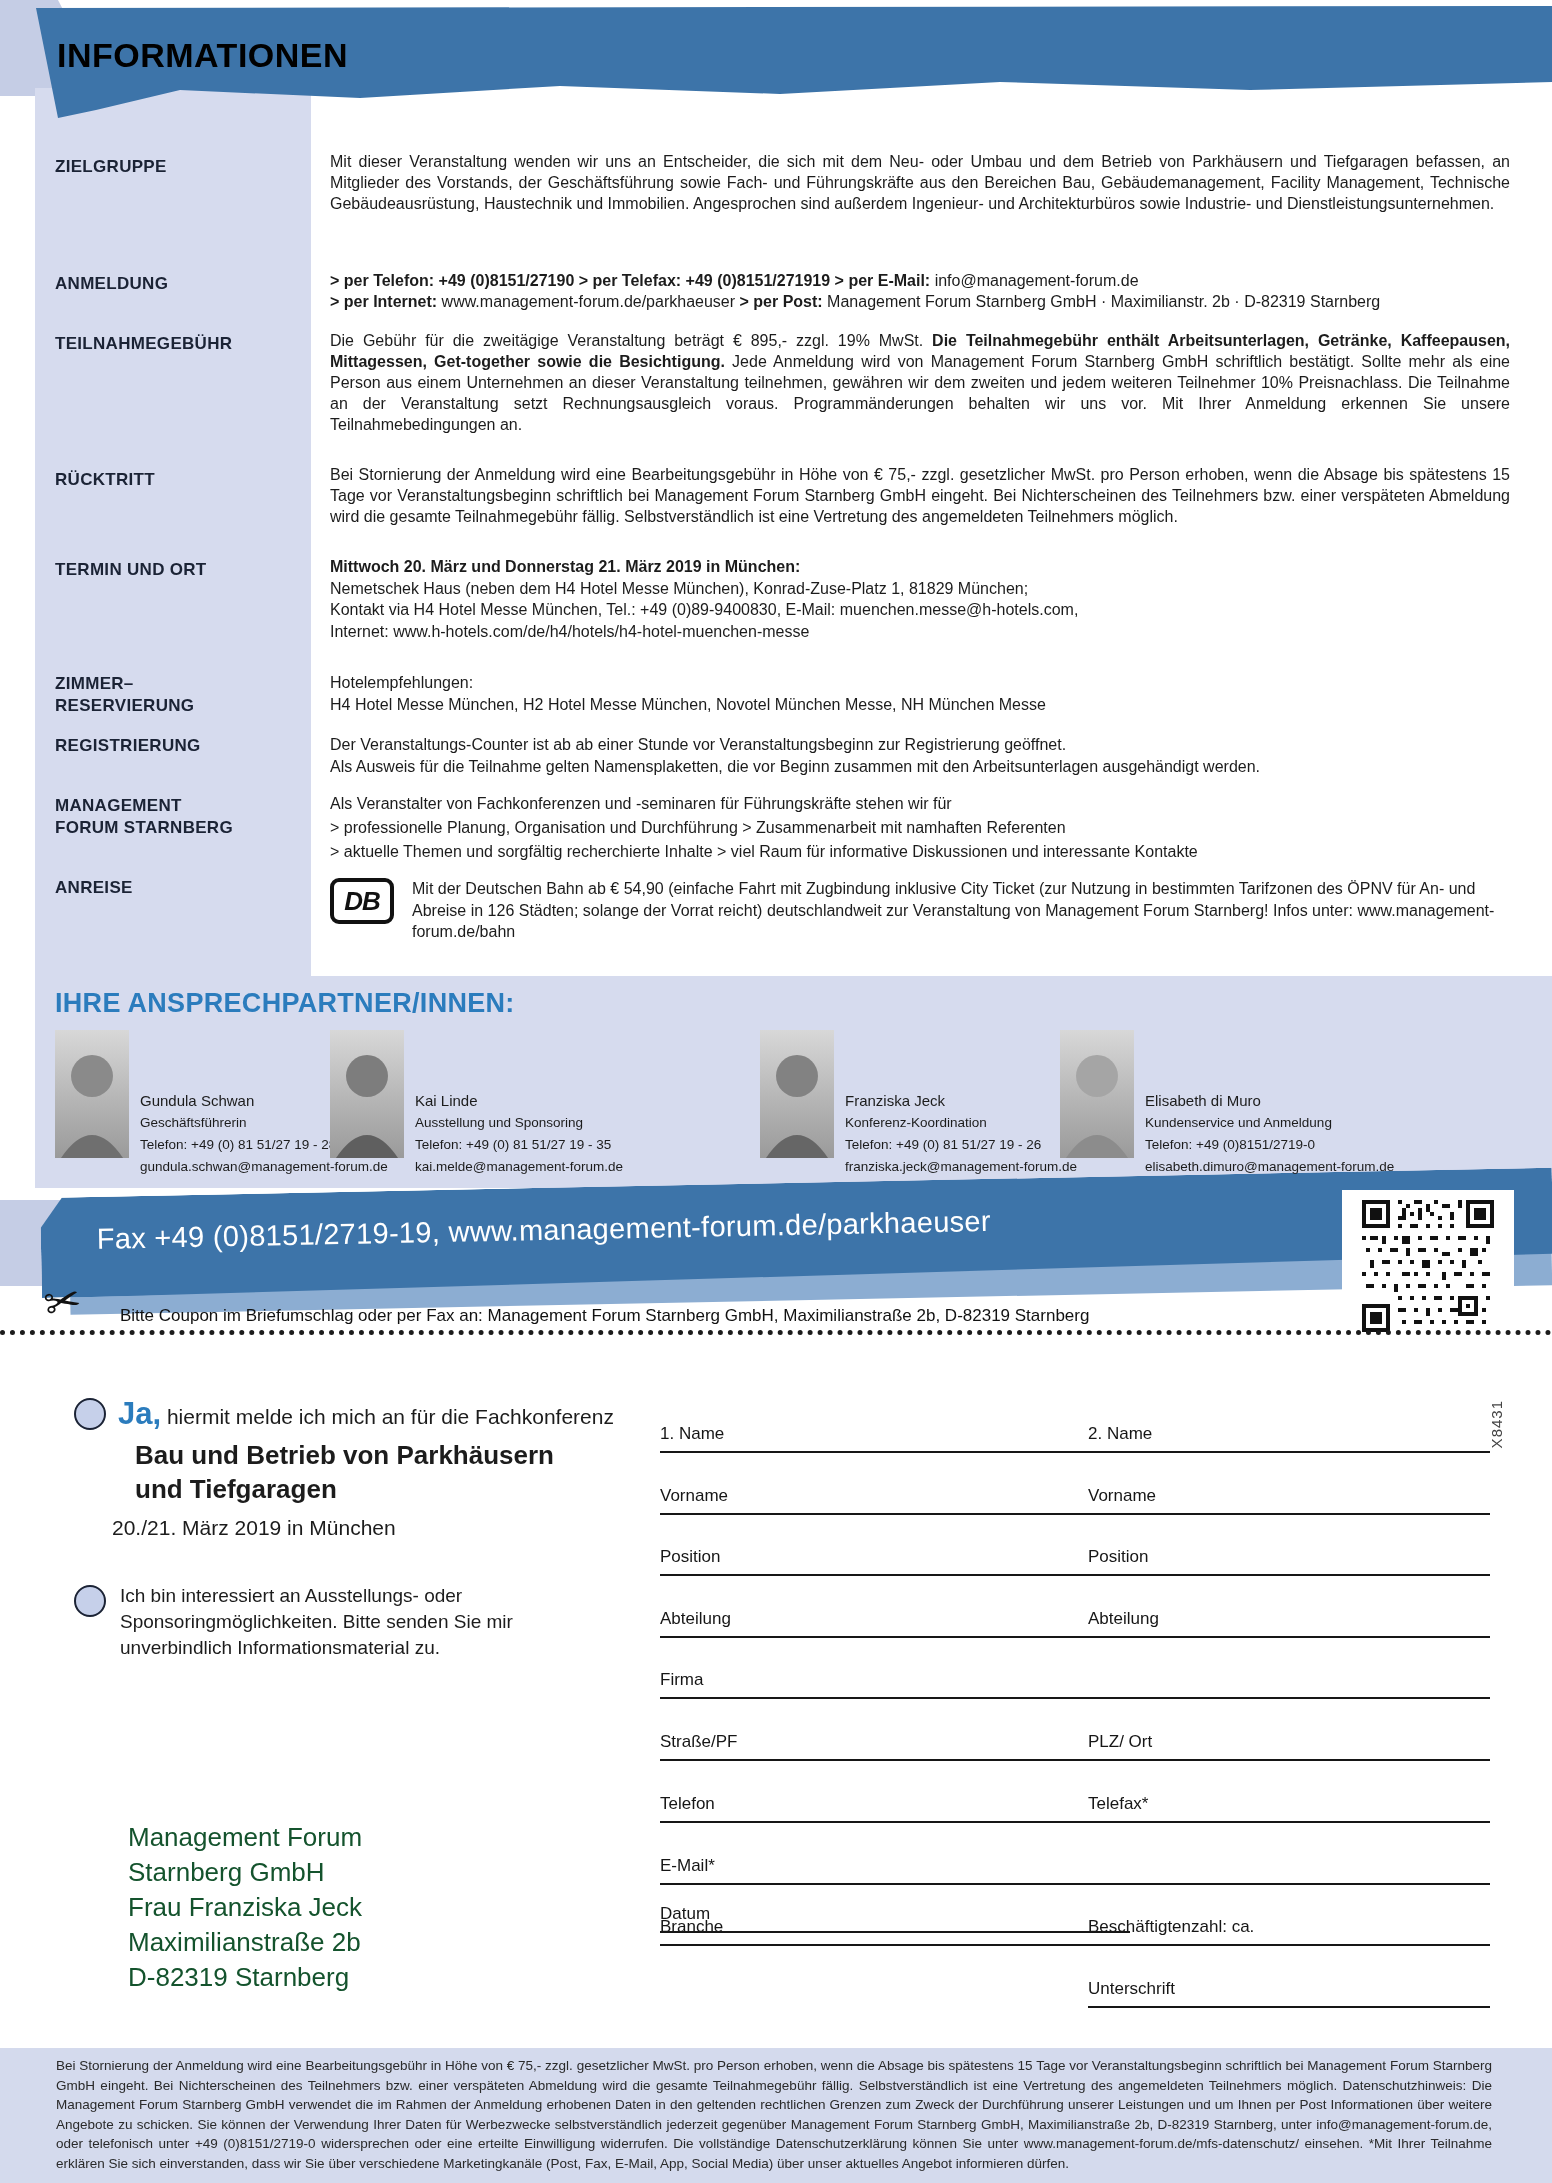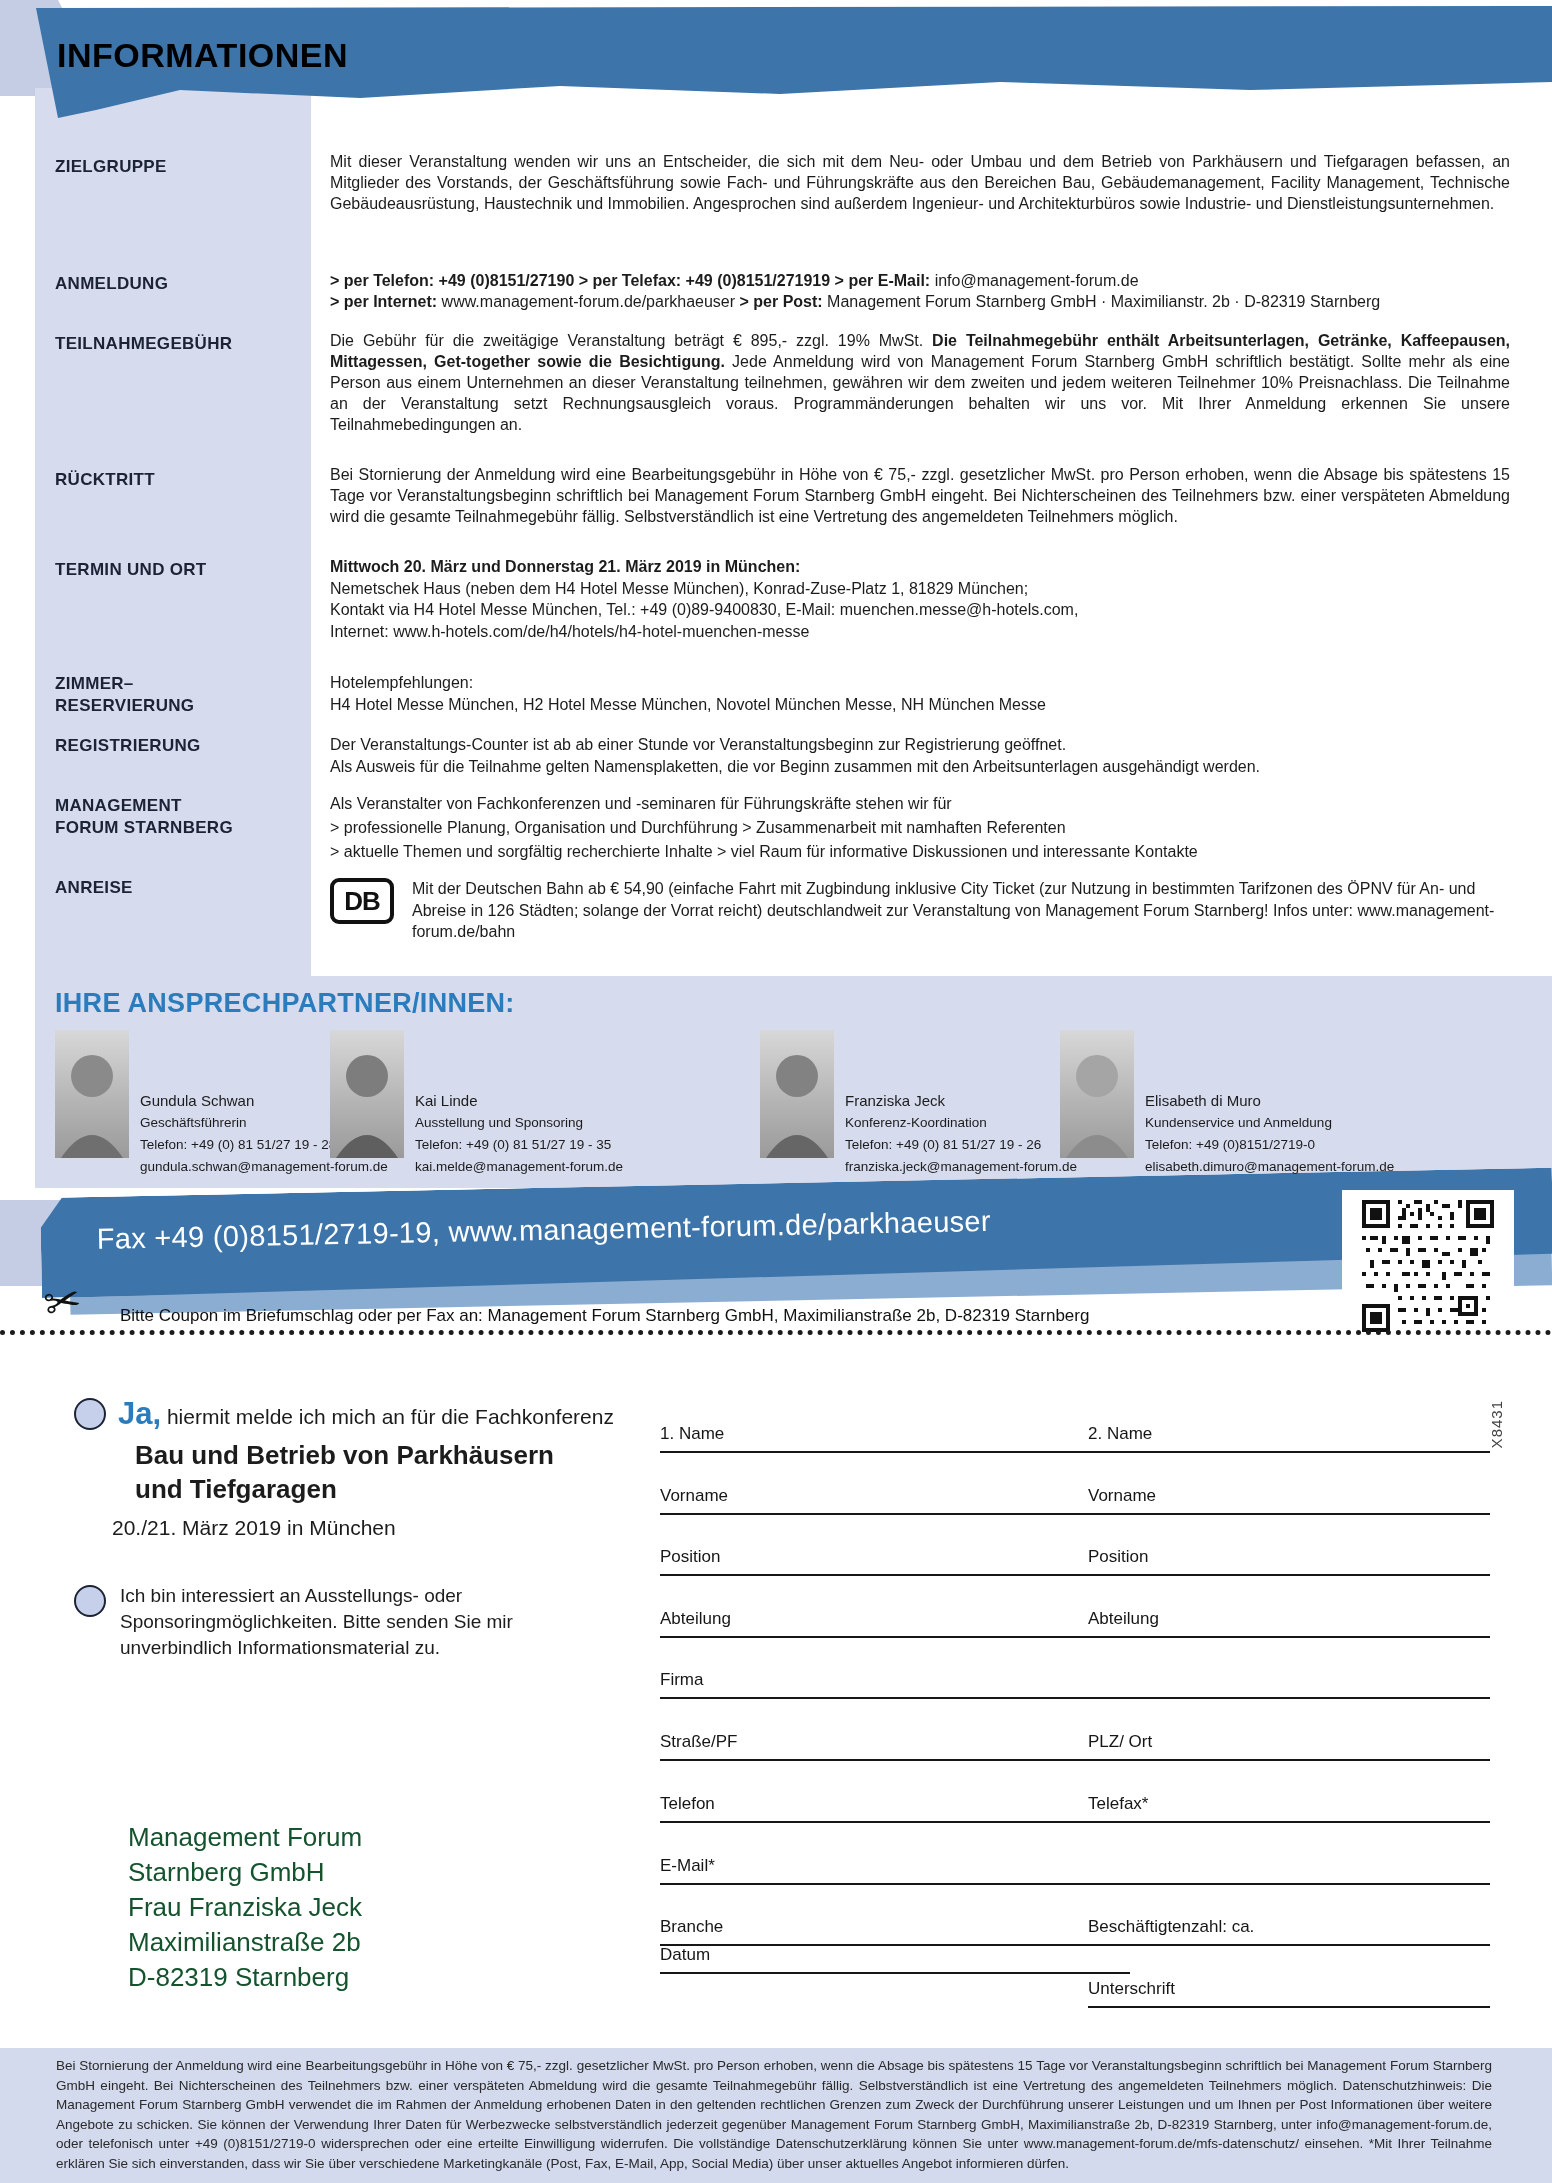--- a/index.html
+++ b/index.html
@@ -22,21 +22,21 @@
   
   .body-txt{left:330px;width:1180px;font-size:16px;line-height:21px;color:#1c1c1c;z-index:3;margin:0;}
   .just{text-align:justify;}
   .b{font-weight:bold;}
   .line{display:block;}
 
   
   .anreise-flex{left:330px;width:1180px;display:flex;gap:18px;z-index:3;}
   .db-logo{flex:0 0 auto;width:56px;height:38px;border:4px solid #111;border-radius:9px;
     display:flex;align-items:center;justify-content:center;font-size:26px;font-weight:bold;
-    letter-spacing:-1px;color:#111;}
+    letter-spacing:-1px;color:#111;font-style:italic;}
   .anreise-text{font-size:16px;line-height:21.5px;margin:0;}
 
   
   .contacts-band{left:35px;top:976px;width:1517px;height:212px;background:#d6dbee;z-index:1;}
   .contacts-heading{left:55px;top:988px;z-index:3;font-size:27px;font-weight:bold;color:#2b7cbd;letter-spacing:.3px;}
   .contact-card{top:1030px;display:flex;gap:11px;z-index:3;}
   .photo{width:74px;height:128px;background:linear-gradient(180deg,#d8d8d8 0%,#b5b5b5 55%,#9a9a9a 100%);flex:0 0 auto;overflow:hidden;}
   .contact-info{padding-top:60px;font-size:13.5px;line-height:22px;white-space:nowrap;}
   .contact-info .nm{font-weight:normal;font-size:15px;}
 
@@ -271,19 +271,19 @@
   <div class="field c2" style="top:1732px"><span>PLZ/ Ort</span></div>
 
   <div class="field c1" style="top:1794px"><span>Telefon</span></div>
   <div class="field c2" style="top:1794px"><span>Telefax*</span></div>
 
   <div class="field cf" style="top:1856px"><span>E-Mail*</span></div>
 
   <div class="field c1" style="top:1917px"><span>Branche</span></div>
   <div class="field c2" style="top:1917px"><span>Beschäftigtenzahl: ca.</span></div>
 
-  <div class="field c1" style="top:1945px"><span>Datum</span></div>
+  <div class="field c1" style="top:1904px"><span>Datum</span></div>
   <div class="field c2" style="top:1979px"><span>Unterschrift</span></div>
 
   <div class="abs footer-band"></div>
   <p class="abs footer-text">Bei Stornierung der Anmeldung wird eine Bearbeitungsgebühr in Höhe von € 75,- zzgl. gesetzlicher MwSt. pro Person erhoben, wenn die Absage bis spätestens 15 Tage vor Veranstaltungsbeginn schriftlich bei Management Forum Starnberg GmbH eingeht. Bei Nichterscheinen des Teilnehmers bzw. einer verspäteten Abmeldung wird die gesamte Teilnahmegebühr fällig. Selbstverständlich ist eine Vertretung des angemeldeten Teilnehmers möglich. Datenschutzhinweis: Die Management Forum Starnberg GmbH verwendet die im Rahmen der Anmeldung erhobenen Daten in den geltenden rechtlichen Grenzen zum Zweck der Durchführung unserer Leistungen und um Ihnen per Post Informationen über weitere Angebote zu schicken. Sie können der Verwendung Ihrer Daten für Werbezwecke selbstverständlich jederzeit gegenüber Management Forum Starnberg GmbH, Maximilianstraße 2b, D-82319 Starnberg, unter info@management-forum.de, oder telefonisch unter +49 (0)8151/2719-0 widersprechen oder eine erteilte Einwilligung widerrufen. Die vollständige Datenschutzerklärung können Sie unter www.management-forum.de/mfs-datenschutz/ einsehen. *Mit Ihrer Teilnahme erklären Sie sich einverstanden, dass wir Sie über verschiedene Marketingkanäle (Post, Fax, E-Mail, App, Social Media) über unser aktuelles Angebot informieren dürfen.</p>
 
 </div>
 
 </body></html>

